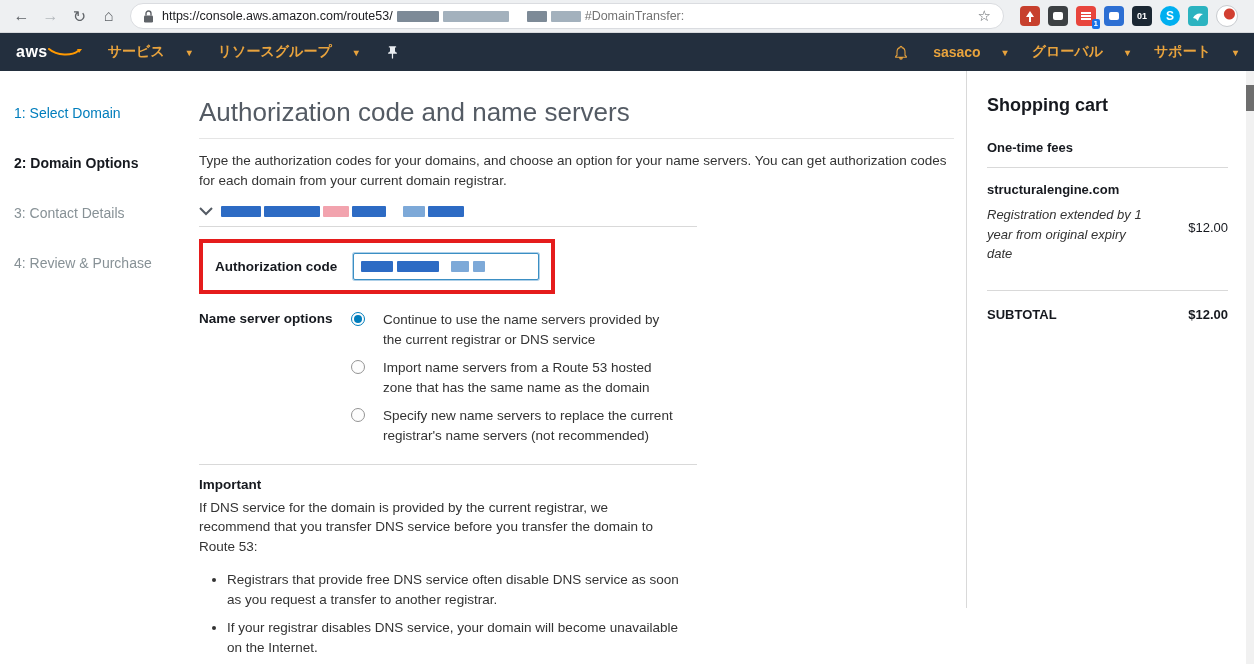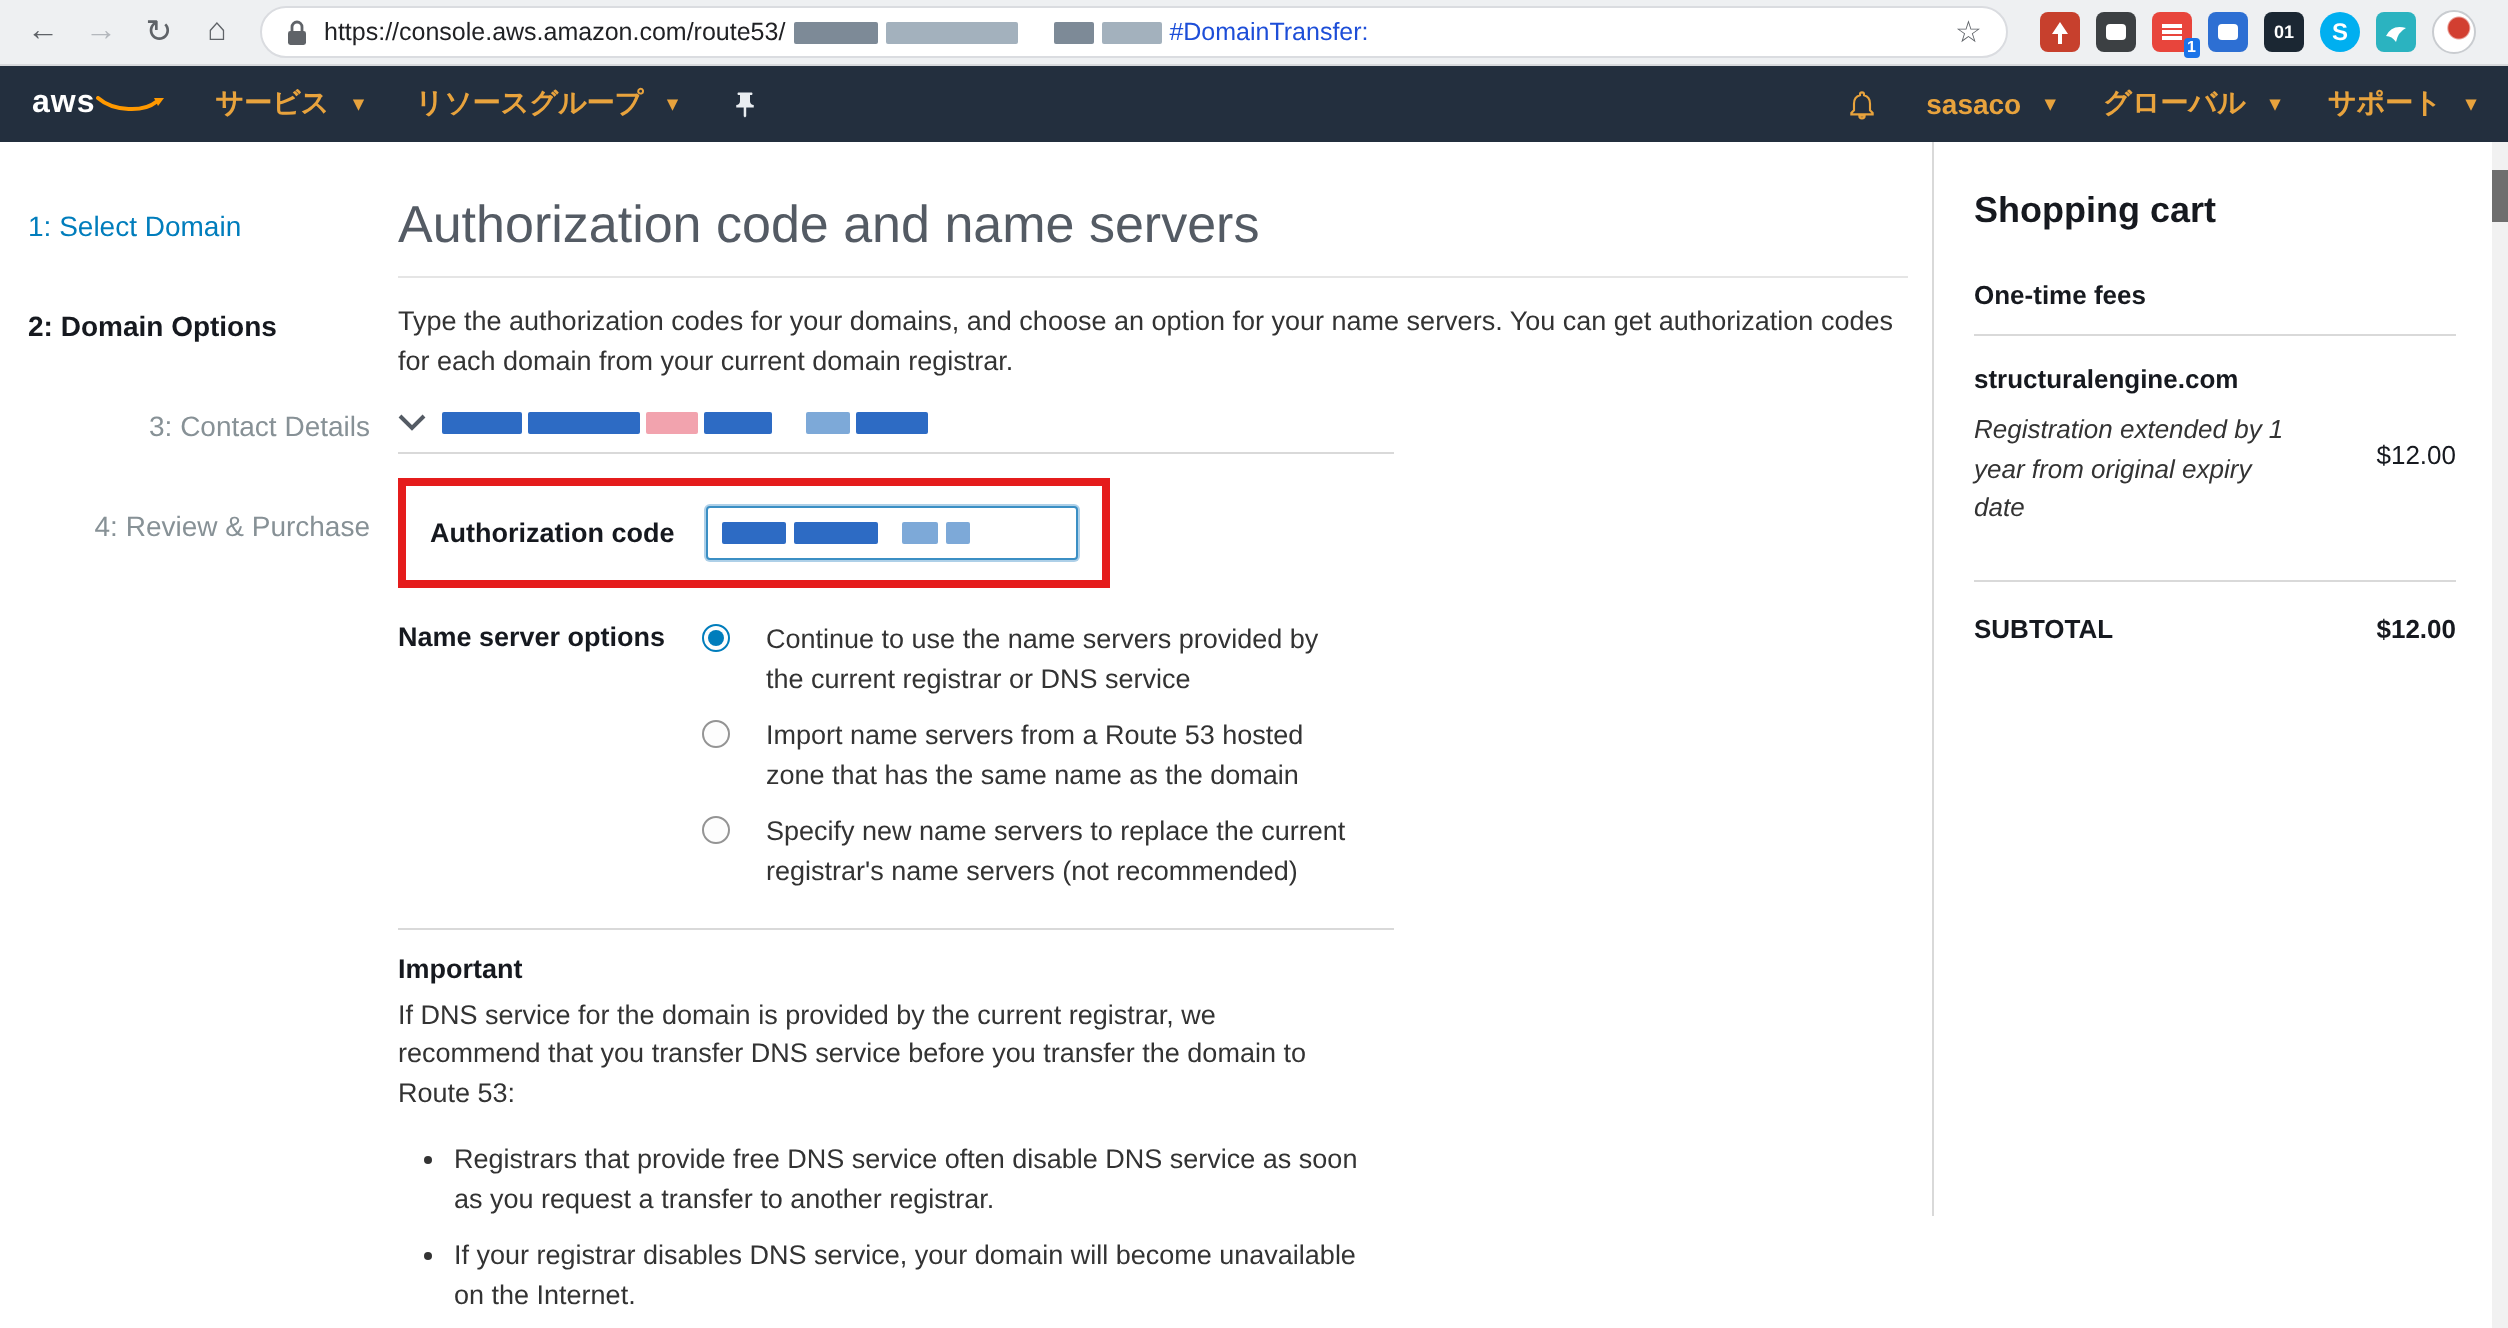--- a/index.html
+++ b/index.html
@@ -12,21 +12,21 @@
   .browser-bar { height: 33px; background: #eef0f2; border-bottom: 1px solid #d7d9dc;
     display: flex; align-items: center; padding: 0 8px; gap: 2px; }
   .nav-ico { width: 27px; height: 27px; border-radius: 50%; display: flex; align-items: center;
     justify-content: center; font-size: 16px; color: #5f6368; cursor: pointer; flex-shrink: 0; }
   .nav-ico.disabled { color: #b4b8bd; }
   .omnibox { flex: 1; height: 26px; background: #fff; border: 1px solid #dadce0; border-radius: 13px;
     display: flex; align-items: center; padding: 0 12px; margin: 0 6px; min-width: 0; }
   .lock-icon { flex-shrink: 0; margin-right: 8px; color: #5f6368; }
   .url { font-size: 12.5px; color: #202124; display: flex; align-items: center; gap: 4px;
     white-space: nowrap; overflow: hidden; flex: 1; }
-  .url .dim { color: #1d4ed8; }
+  .url .dim { color: #737373; }
   .redact { display: inline-block; height: 11px; border-radius: 1px; }
   .r-gray  { background: #7d8a97; } .r-gray2 { background: #a3b1bd; }
   .r-blue  { background: #2d6bc4; } .r-blue2 { background: #7da9d8; }
   .r-pink  { background: #f2a3ae; }
   .star { margin-left: auto; color: #5f6368; font-size: 15px; cursor: pointer; padding-left: 8px; }
   .ext-row { display: flex; align-items: center; gap: 8px; padding: 0 8px; flex-shrink: 0; }
   .ext { width: 20px; height: 20px; border-radius: 4px; position: relative; display: flex;
     align-items: center; justify-content: center; color: #fff; font-size: 9px; font-weight: bold; cursor: pointer; }
   .ext-pdf   { background: #c7402d; }
   .ext-chat  { background: #3c4043; }
@@ -42,34 +42,34 @@
     font-size: 8px; font-weight: bold; border-radius: 2px; padding: 0 2px; line-height: 10px; }
   .avatar { width: 22px; height: 22px; border-radius: 50%; border: 1px solid #c9ccd0; cursor: pointer;
     background: radial-gradient(circle at 62% 40%, #d23f31 0 5px, #fff 6px); flex-shrink: 0; }
 
   
   .aws-nav { height: 38px; background: #232f3e; display: flex; align-items: center;
     padding: 0 16px; gap: 26px; }
   .aws-logo { display: flex; flex-direction: row; align-items: center; cursor: pointer; line-height: 1; }
   .aws-logo .logo-text { color: #fff; font-weight: bold; font-size: 16px; letter-spacing: .5px; }
   .nav-item { color: #e8a33d; font-size: 14px; font-weight: bold; display: flex; align-items: center;
-    gap: 12px; cursor: pointer; white-space: nowrap; }
+    gap: 22px; cursor: pointer; white-space: nowrap; }
   .nav-item .caret { font-size: 10px; }
   .pin { color: #e9edf1; cursor: pointer; display: flex; align-items: center; }
   .nav-right { margin-left: auto; display: flex; align-items: center; gap: 24px; }
   .bell { color: #e8a33d; cursor: pointer; display: flex; align-items: center; }
 
   
   .content { display: flex; height: 537px; background: #fff; position: relative; }
 
   .steps { width: 185px; padding: 34px 0 0 14px; flex-shrink: 0; }
   .step { font-size: 14px; margin-bottom: 34px; cursor: pointer; }
   .step.done { color: #007dbc; }
   .step.current { color: #16191f; font-weight: bold; }
-  .step.upcoming { color: #879196; text-align: right; }
+  .step.upcoming { color: #879196; }
 
   .main { flex: 1; min-width: 0; padding: 26px 12px 14px 14px; display: flex; flex-direction: column; }
   .page-title { font-size: 26px; font-weight: 400; color: #545b64; margin-bottom: 10px; }
   .title-rule { border: none; border-top: 1px solid #e5e5e5; margin-bottom: 12px; }
   .description { font-size: 13.5px; line-height: 1.45; color: #333; max-width: 748px; }
 
   .domain-row { margin-top: 16px; width: 498px; display: flex; align-items: center; gap: 8px;
     padding-bottom: 9px; border-bottom: 1px solid #d9d9d9; }
   .domain-row .bars { display: flex; align-items: center; gap: 3px; }
 

